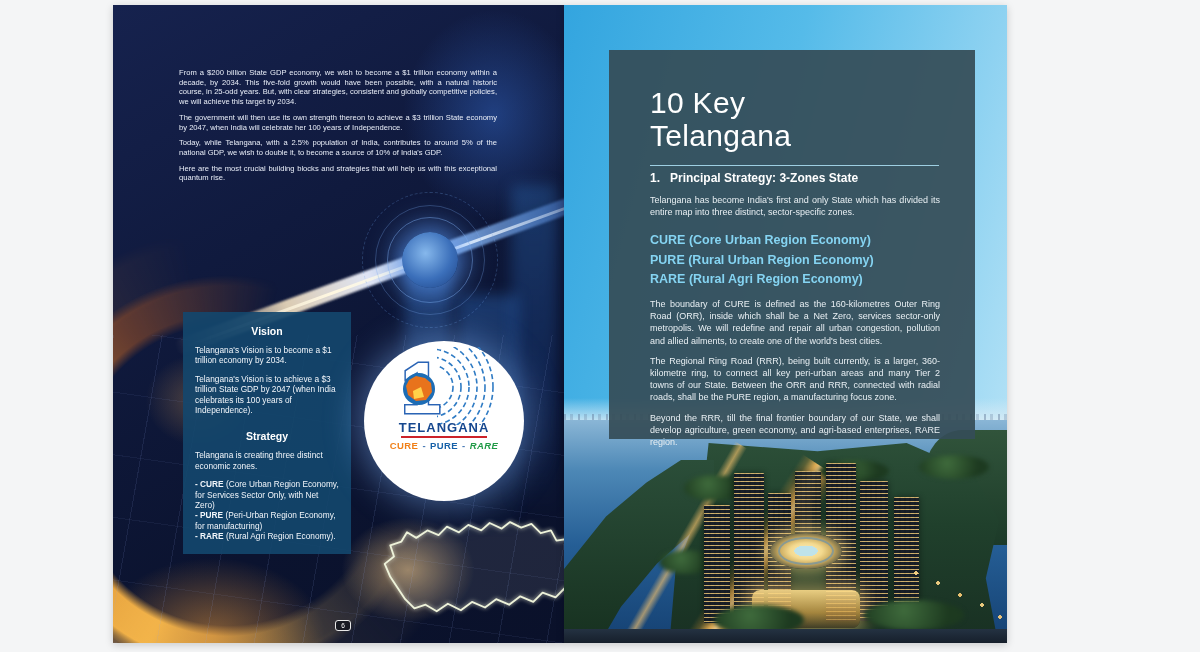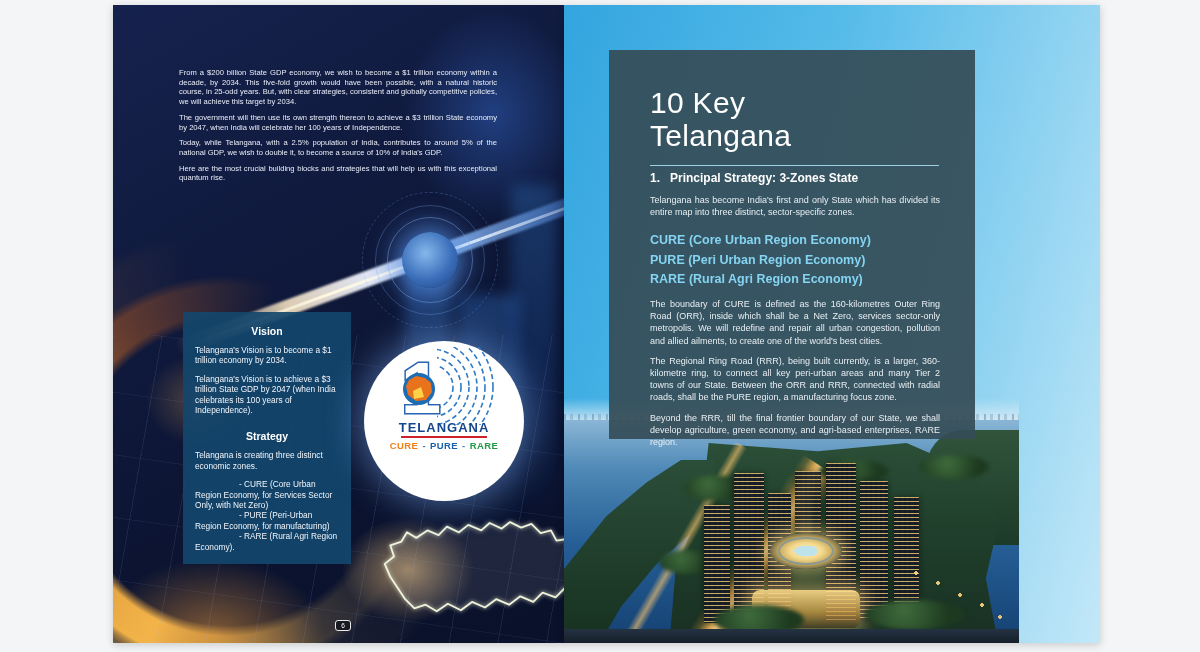--- a/index.html
+++ b/index.html
@@ -43,39 +43,39 @@
   .map-svg { position:absolute; left:235px; top:505px; width:300px; height:130px; filter:drop-shadow(0 0 2px rgba(255,255,225,.8)); }
 
   .lp-intro { position:absolute; left:66px; top:63px; width:318px; color:#e9eef8; font-size:7.6px; line-height:9.7px; text-align:justify; }
   .lp-intro p { margin-bottom:6px; }
 
   .vision-box { position:absolute; left:70px; top:307px; width:168px; min-height:220px; background:rgba(19,71,109,.92); padding:11px 12px 12px 12px; color:#f2f6fb; }
   .vision-box h3 { font-size:10.5px; font-weight:bold; text-align:center; margin:2px 0 8px 0; color:#ffffff; }
   .vision-box h3.strategy { margin-top:15px; }
   .vision-box p { font-size:8.3px; line-height:10.4px; margin-bottom:8px; }
   .vision-box .zone { font-size:8.3px; line-height:10.4px; }
-  .vision-box .zone .b { font-weight:normal;margin-left:44px; }
+  .vision-box .zone .b { font-weight:bold; }
 
   .logo-circle { position:absolute; left:251px; top:336px; width:160px; height:160px; border-radius:50%; background:#ffffff;
     box-shadow:0 0 34px 6px rgba(130,185,255,.45); text-align:center; }
   .logo-art { display:block; margin:6px auto 0 auto; }
   .logo-telangana { font-size:13px; font-weight:bold; letter-spacing:1px; color:#16478e; line-height:13px; margin-top:-4px; }
   .logo-rule { width:86px; height:2.5px; background:#cc2229; margin:1.5px auto; }
   .logo-rising { font-size:20px; font-weight:bold; letter-spacing:2.5px; color:#16478e; line-height:21px; }
   .logo-tagline { font-size:9.5px; font-weight:bold; letter-spacing:.4px; margin-top:2px; }
   .logo-tagline .cure { color:#f08018; }
   .logo-tagline .sep { color:#4a7ab5; padding:0 1px; }
   .logo-tagline .pure { color:#1761a8; }
-  .logo-tagline .rare { color:#219a47; }
+  .logo-tagline .rare { color:#219a47;font-style:italic; }
 
   .page-badge { position:absolute; left:222px; top:615px; width:16px; height:11px; border:1px solid #e8e8e8; border-radius:3px;
     background:rgba(20,22,30,.85); color:#fff; font-size:6.5px; line-height:9px; text-align:center; }
 
   
-  .page-right { left:564px; width:536px; background:#63b9e2; }
+  .page-right { left:564px; width:443px; background:#63b9e2; }
   .sky { position:absolute; inset:0; background:linear-gradient(105deg, #33a5df 0%, #55bbe9 40%, #8ed2f1 72%, #c3e8f8 100%); }
   .horizon { position:absolute; left:0; top:393px; width:455px; height:42px;
     background:linear-gradient(180deg, rgba(222,239,248,0) 0%, rgba(218,236,246,.85) 55%, rgba(198,223,238,.95) 100%); }
   .skyline { position:absolute; left:0; top:409px; width:455px; height:13px; opacity:.55;
     background:repeating-linear-gradient(90deg, rgba(95,118,150,.8) 0 2px, transparent 2px 6px, rgba(95,118,150,.5) 6px 9px, transparent 9px 14px);
     -webkit-mask:linear-gradient(180deg,#000 40%,transparent); mask:linear-gradient(180deg,#000 40%,transparent); }
   .water-base { position:absolute; left:0; top:415px; width:455px; height:228px;
     background:linear-gradient(180deg, #8ab6d6 0%, #4d88b6 22%, #255e95 55%, #143f70 100%); }
   .bank-right { position:absolute; left:360px; top:425px; width:95px; height:115px; border-radius:40% 0 0 55%;
     background:linear-gradient(180deg, #31543b, #1c3a28); }
@@ -248,21 +248,21 @@
 
     <div class="teal-box">
       <h1 class="rp-title"><span>10 Key</span><br><span>Telangana</span></h1>
       <hr class="rp-rule">
       <div class="rp-section">
         <span class="num">1.</span><span>Principal Strategy: 3-Zones State</span>
       </div>
       <p class="rp-intro">Telangana has become India's first and only State which has divided its entire map into three distinct, sector-specific zones.</p>
       <div class="rp-zones">
         <h3>CURE (Core Urban Region Economy)</h3>
-        <h3>PURE (Peri Urban Region Economy)</h3>
+        <h3>PURE (Rural Urban Region Economy)</h3>
         <h3>RARE (Rural Agri Region Economy)</h3>
       </div>
       <div class="rp-paras">
         <p>The boundary of CURE is defined as the 160-kilometres Outer Ring Road (ORR), inside which shall be a Net Zero, services sector-only metropolis. We will redefine and repair all urban congestion, pollution and allied ailments, to create one of the world's best cities.</p>
         <p>The Regional Ring Road (RRR), being built currently, is a larger, 360-kilometre ring, to connect all key peri-urban areas and many Tier 2 towns of our State. Between the ORR and RRR, connected with radial roads, shall be the PURE region, a manufacturing focus zone.</p>
         <p>Beyond the RRR, till the final frontier boundary of our State, we shall develop agriculture, green economy, and agri-based enterprises, RARE region.</p>
       </div>
     </div>
   </div>
 </div>

